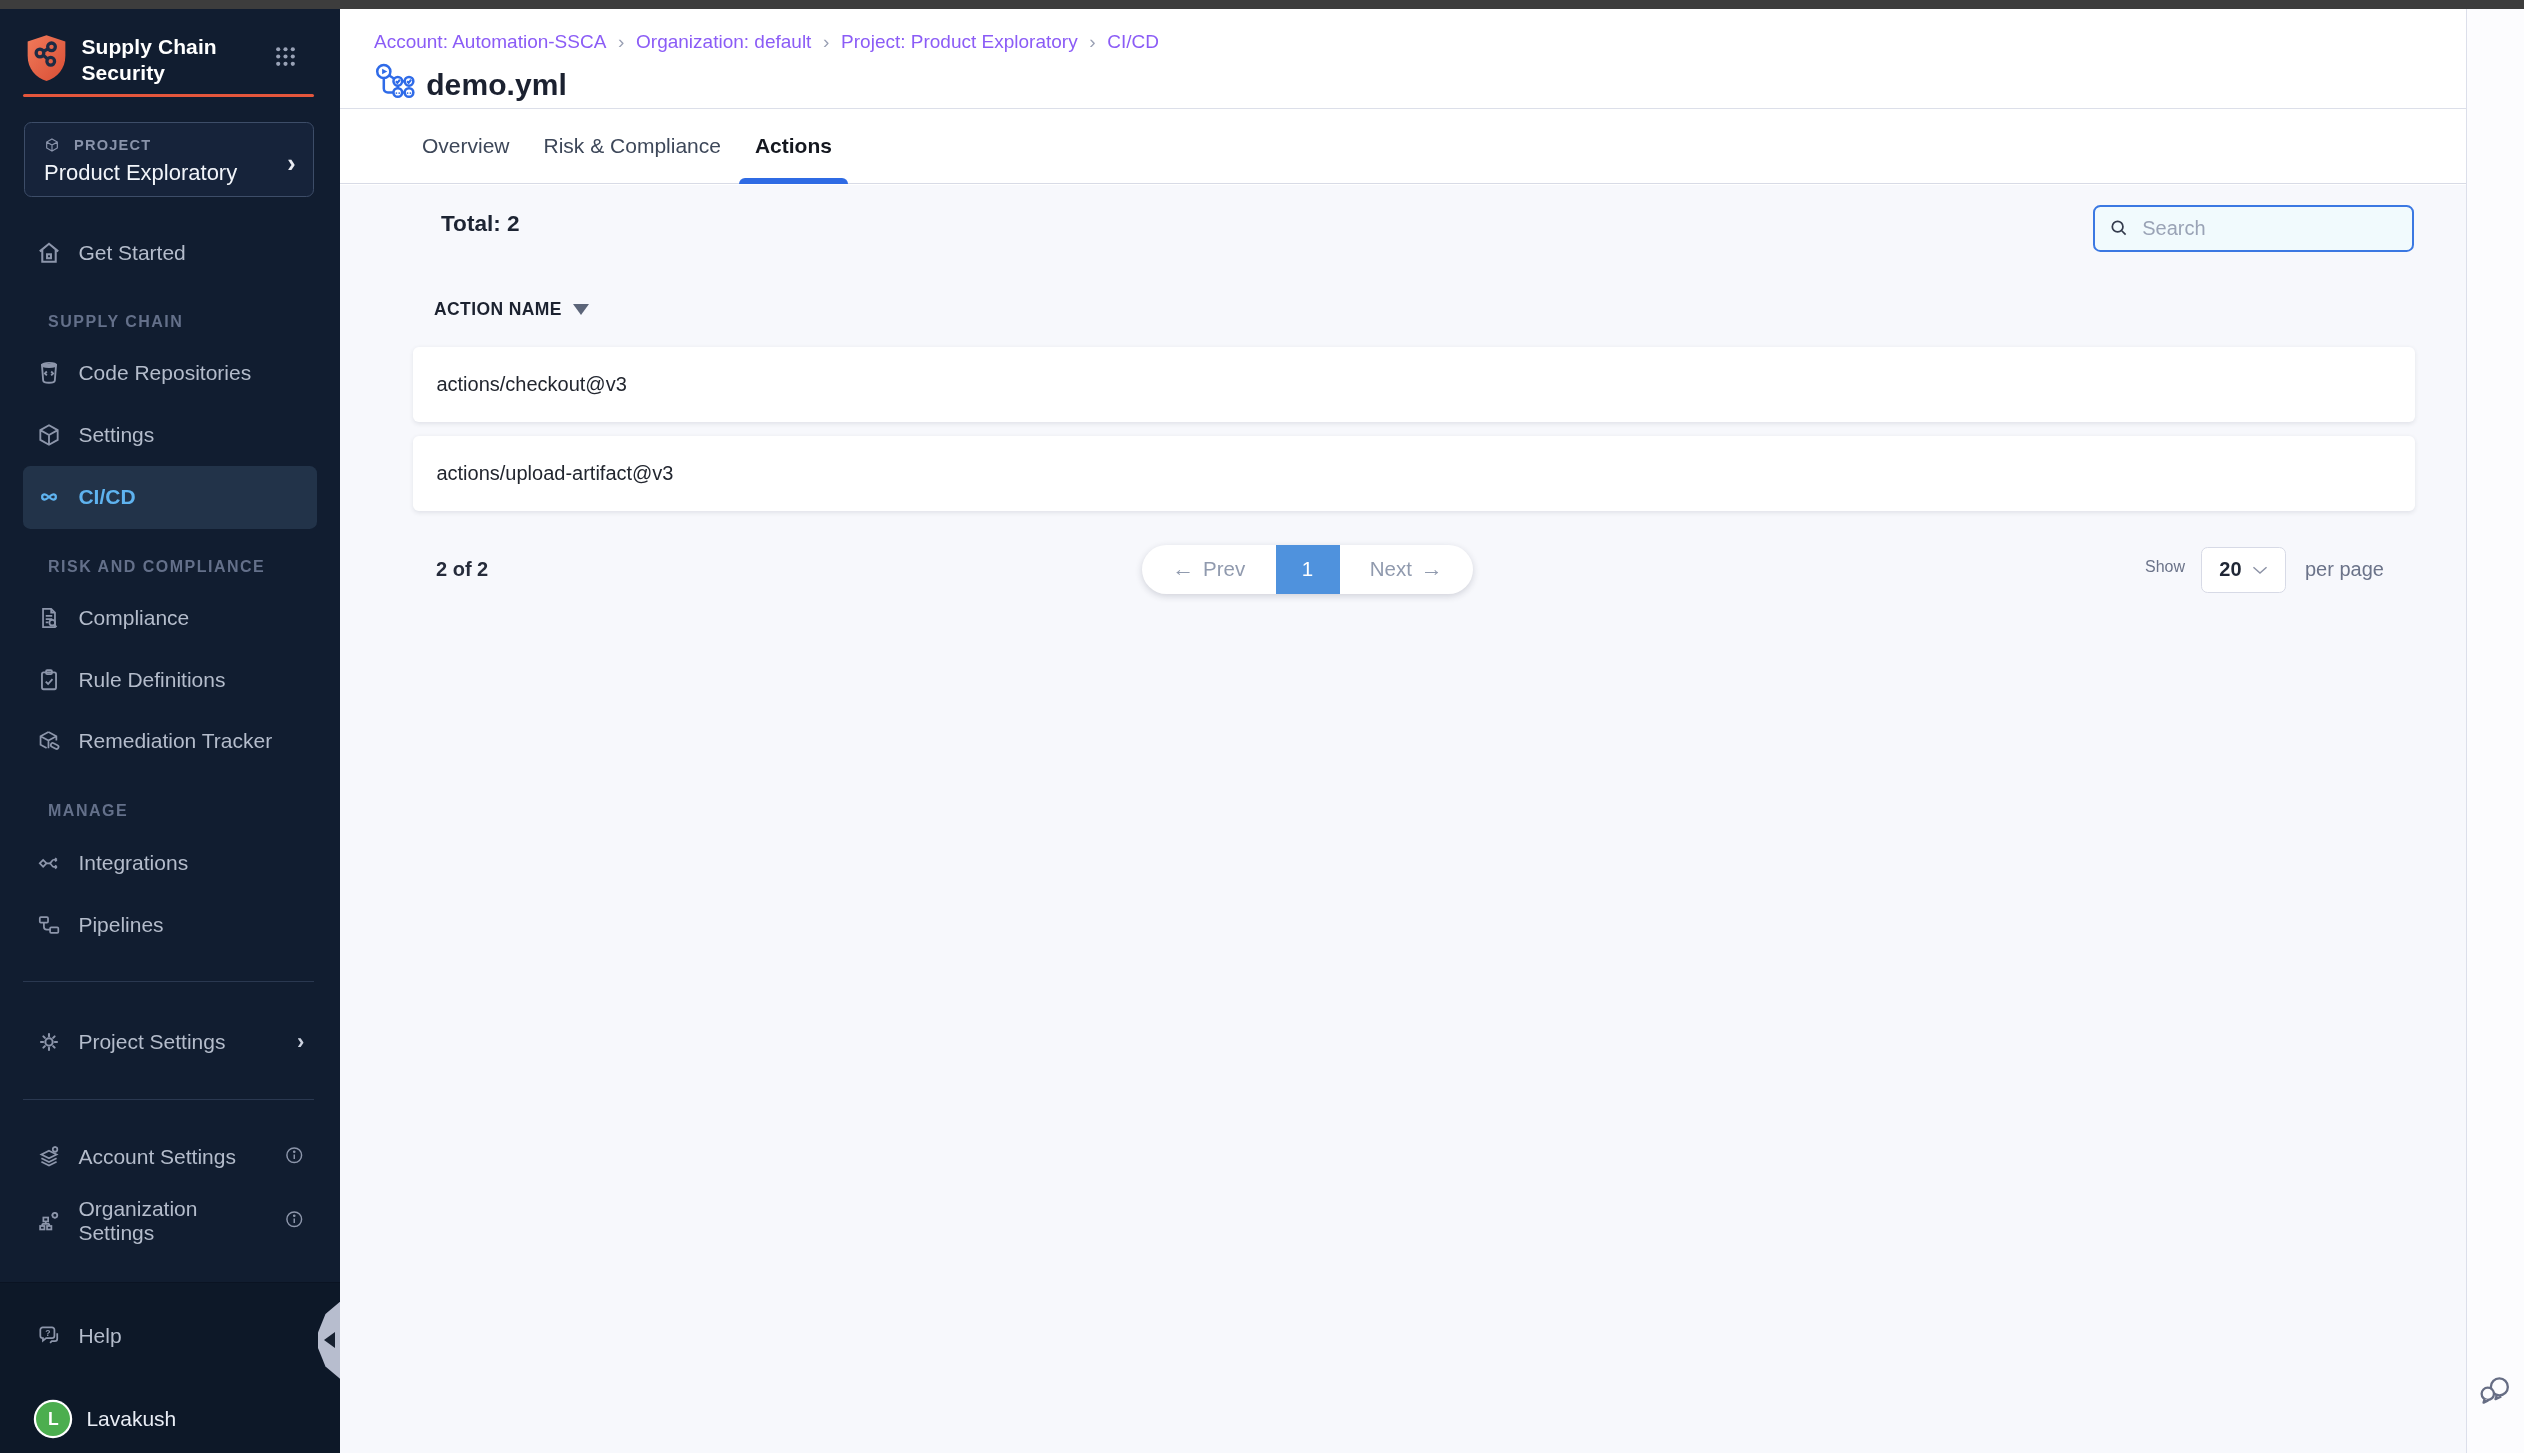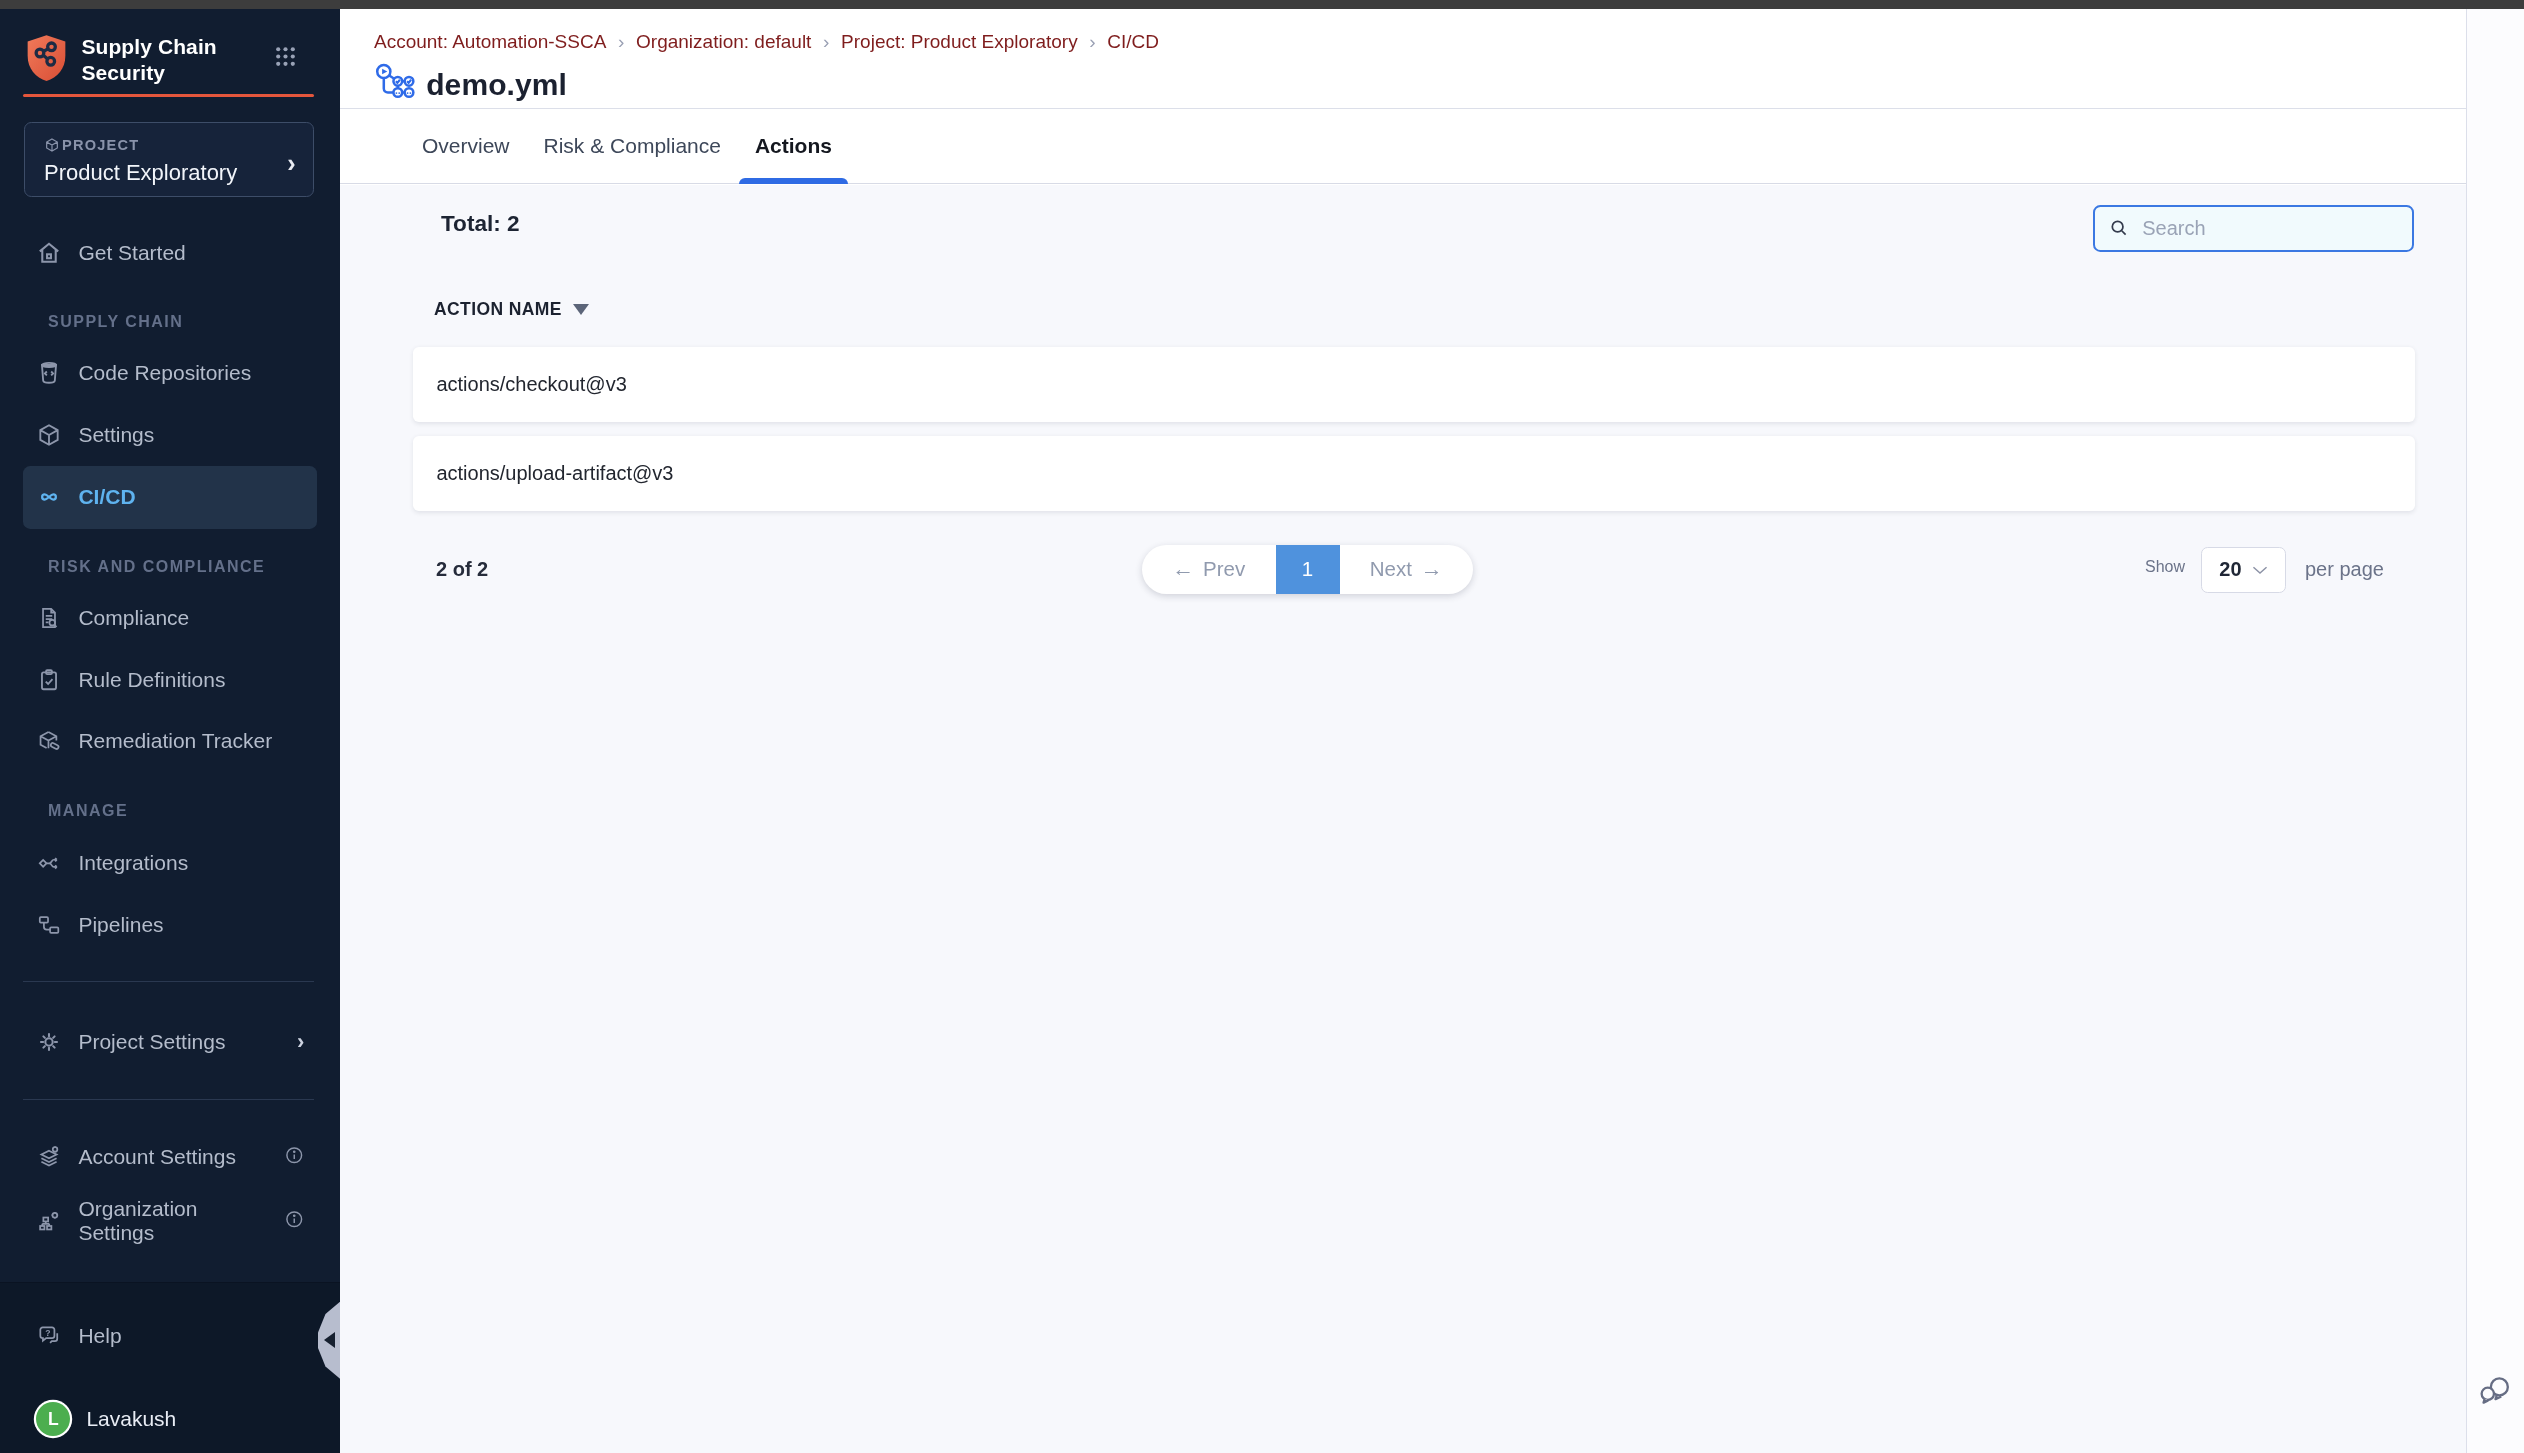--- a/index.html
+++ b/index.html
@@ -14,21 +14,21 @@
   
   .sidebar{position:absolute;top:8.8px;left:0;width:340px;height:1445px;background:#111d30;z-index:30}
   .logo-row{position:absolute;top:22.6px;left:23.4px;right:26px;height:63px}
   .logo-shield{position:absolute;left:0;top:1.5px;width:47px;height:50px}
   .logo-text{position:absolute;left:58px;top:2.9px;color:#ffffff;font-size:21px;font-weight:bold;line-height:25.6px;letter-spacing:0.1px}
   .grid-icon{position:absolute;right:16px;top:13px;width:25px;height:25px;color:#99a2b6;cursor:pointer}
   .brand-underline{position:absolute;top:85px;left:23.4px;width:291px;height:2.9px;background:#e4563c;border-radius:1.5px}
 
   .project-card{position:absolute;top:113px;left:24px;width:290px;height:75px;box-sizing:border-box;
     background:#16233a;border:1.5px solid #3d4d68;border-radius:7.3px;cursor:pointer}
-  .project-label-row{position:absolute;top:14.6px;left:19px;display:flex;align-items:center;gap:2px;color:#8993aa}
+  .project-label-row{position:absolute;top:14.6px;left:19px;display:flex;align-items:center;gap:14px;color:#8993aa}
   .project-label-row svg{width:16px;height:16px}
   .project-label{font-size:14.6px;font-weight:bold;letter-spacing:1.2px}
   .project-name{position:absolute;top:37px;left:19px;color:#f2f5fa;font-size:22px}
   .project-chevron{position:absolute;right:17.5px;top:26px;color:#e8ebf2;font-size:25px;font-weight:bold}
 
   .nav-item{position:absolute;left:23.4px;width:294px;height:63px;box-sizing:border-box;padding:0 13px;
     display:flex;align-items:center;gap:16px;border-radius:7.3px;color:#b4bccb;font-size:21px;cursor:pointer}
   .nav-item svg{width:26px;height:26px;flex:none;color:#8d96ab}
   .nav-item.active{background:#223349;color:#5fb3ef;font-weight:bold}
   .nav-item.active svg{color:#5fb3ef}
@@ -50,21 +50,21 @@
   .collapse-arrow{width:0;height:0;border-top:8px solid transparent;border-bottom:8px solid transparent;border-right:11px solid #16202f;margin-left:1.5px}
 
   
   .gutter{position:absolute;top:8.8px;right:0;width:58px;bottom:0;background:#fcfcfe;border-left:1.5px solid #dcdfea;z-index:20}
   .chat-fab{position:absolute;left:10.2px;bottom:44px;width:37px;height:37px;color:#666d84;cursor:pointer}
 
   
   .main{position:absolute;top:8.8px;left:340px;width:2127px;height:1445px;background:#ffffff}
   .pagehead{position:absolute;top:0;left:0;right:0;height:99px;background:#fff;border-bottom:1.5px solid #dcdfe9}
   .breadcrumb{position:absolute;top:22px;left:34px;font-size:19px;display:flex;align-items:center}
-  .crumb{color:#7f1d1d;cursor:pointer;text-decoration:none}
+  .crumb{color:#8b5cf6;cursor:pointer;text-decoration:none}
   .crumb-sep{color:#9aa0b4;margin:0 11.7px;font-size:19px}
   .title-row{position:absolute;top:54px;left:34px;display:flex;align-items:center;gap:10.2px}
   .wf-icon{width:42px;height:45px}
   .page-title{font-size:30px;font-weight:bold;color:#1b2130;letter-spacing:0.1px}
 
   .tabbar{position:absolute;top:101px;left:0;right:0;height:74px;background:#fff;border-bottom:1.5px solid #d8dbe6;
     display:flex;align-items:stretch;padding-left:82px;gap:34px;box-sizing:border-box}
   .tab{position:relative;display:flex;align-items:center;font-size:21px;color:#3d4759;cursor:pointer}
   .tab.active{color:#14171f;font-weight:bold}
   .tab.active::after{content:"";position:absolute;left:-16px;right:-16px;bottom:-1.5px;height:6.6px;background:#2f6be4;border-radius:6.6px 6.6px 0 0}

